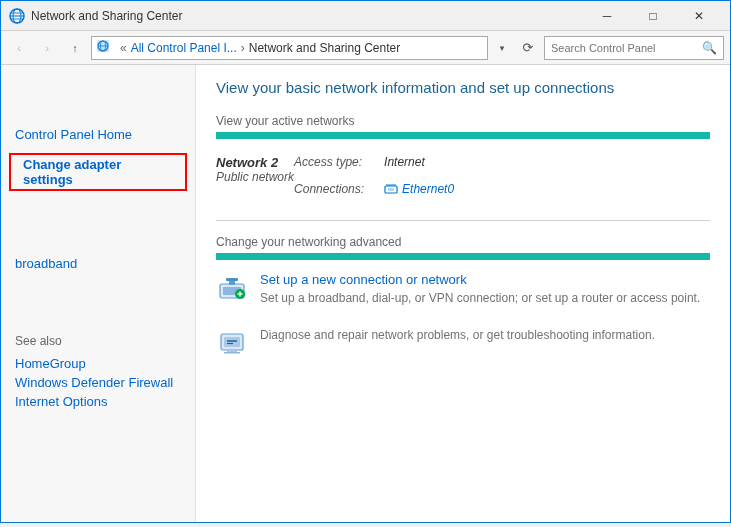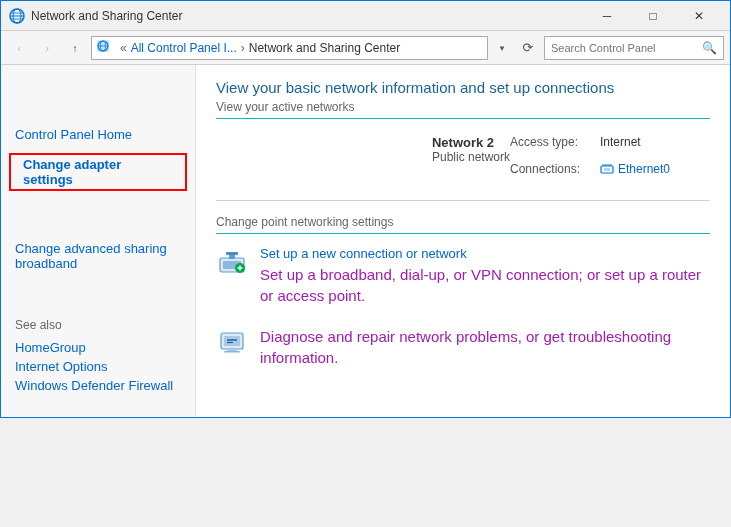--- a/index.html
+++ b/index.html
@@ -7,21 +7,21 @@
       font-family: 'Segoe UI', Tahoma, Geneva, Verdana, sans-serif;
       font-size: 13px;
       background: #f0f0f0;
       width: 731px;
       height: 527px;
       overflow: hidden;
     }
 
     .window {
       width: 731px;
-      height: 418px;
+      height: 523px;
       border: 1px solid #0078d7;
       display: flex;
       flex-direction: column;
       background: #fff;
     }
 
     
     .titlebar {
       background: #f0f0f0;
       height: 30px;
@@ -184,21 +184,21 @@
       border: 2px solid red;
       padding: 2px 12px;
       margin: 4px 8px;
       color: #0066cc;
     }
     .sidebar-normal {
       padding: 3px 14px;
       margin-top: 47px;
     }
     .see-also {
-      margin-top: 44px;
+      margin-top: 60px;
       padding: 0 14px;
     }
     .see-also-label {
       font-size: 12px;
       color: #666;
       margin-bottom: 6px;
     }
     .see-also-link {
       display: block;
       color: #0066cc;
@@ -211,40 +211,41 @@
     .content {
       flex: 1;
       padding: 14px 20px;
       overflow-y: auto;
       background: #fff;
     }
     .page-title {
       font-size: 15px;
       color: #1a6496;
       font-weight: normal;
-      margin-bottom: 0;
+      margin-bottom: 14px;
       padding-bottom: 4px;
     }
     .section-header {
       font-size: 12px;
       color: #666;
-      border-bottom: 1px solid #14b8a6;
+      border-bottom: 7px solid #14b8a6;
       padding-bottom: 4px;
       margin-bottom: 12px;
     }
 
     
     .active-network-area {
       margin-bottom: 20px;
     }
     .network-row {
       display: flex;
       align-items: flex-start;
-      justify-content: flex-end;
+      justify-content: flex-start;
       padding: 4px 0;
+      font-style: italic;
     }
     .network-name {
       font-weight: bold;
       font-size: 13px;
       color: #333;
     }
     .network-type {
       font-size: 12px;
       color: #555;
     }
@@ -304,22 +305,22 @@
       height: 28px;
     }
     .setting-content { }
     .setting-title {
       color: #0066cc;
       cursor: pointer;
       font-size: 13px;
       margin-bottom: 3px;
     }
     .setting-desc {
-      font-size: 15px;
-      color: #a21caf;
+      font-size: 12px;
+      color: #737373;
       line-height: 1.4;
     }
 
     
     .divider {
       border: none;
       border-top: 1px solid #d0d0d0;
       margin: 10px 0 14px 0;
     }
   </style>
@@ -373,29 +374,29 @@
   </div>
 
   <div class="main-area">
 
     <div class="sidebar">
       <a class="sidebar-link sidebar-normal">Control Panel Home</a>
       <div style="margin: 8px 0 4px 0; font-weight: bold;">
         <a class="sidebar-link highlighted">Change adapter settings</a>
       </div>
       <a class="sidebar-link sidebar-normal">
-        <span>Change advanced sharing</span><br>
+        <br>
         <span>broadband</span>
       </a>
 
       <div class="see-also">
         <div class="see-also-label">See also</div>
         <a class="see-also-link">HomeGroup</a>
+        <a class="see-also-link">Windows Defender Firewall</a>
         <a class="see-also-link">Internet Options</a>
-        <a class="see-also-link">Windows Defender Firewall</a>
       </div>
     </div>
 
     <div class="content">
       <div class="page-title">View your basic network information and set up connections</div>
 
       <div class="active-network-area">
         <div class="section-header">View your active networks</div>
         <div class="network-row">
           <div>
@@ -422,21 +423,21 @@
                 <span style="color:#0066cc;">Ethernet0</span>
               </span>
             </div>
           </div>
         </div>
       </div>
 
       <hr class="divider">
 
       <div class="networking-section">
-        <div class="section-header">Change point networking settings</div>
+        <div class="section-header">Change your networking advanced</div>
 
         <div class="setting-item">
           <div class="setting-icon">
             <svg width="28" height="28" viewBox="0 0 28 28">
               <rect x="2" y="10" width="24" height="14" rx="2" fill="#dce8f5" stroke="#5c9fd4" stroke-width="1.2"></rect>
               <rect x="5" y="13" width="18" height="8" rx="1" fill="#aac9e8"></rect>
               <rect x="11" y="6" width="6" height="5" fill="#5c9fd4"></rect>
               <rect x="8" y="4" width="12" height="3" rx="1" fill="#4a8fbf"></rect>
               <rect x="5" y="13" width="18" height="8" rx="1" fill="#6ca8d8" opacity="0.5"></rect>
 

